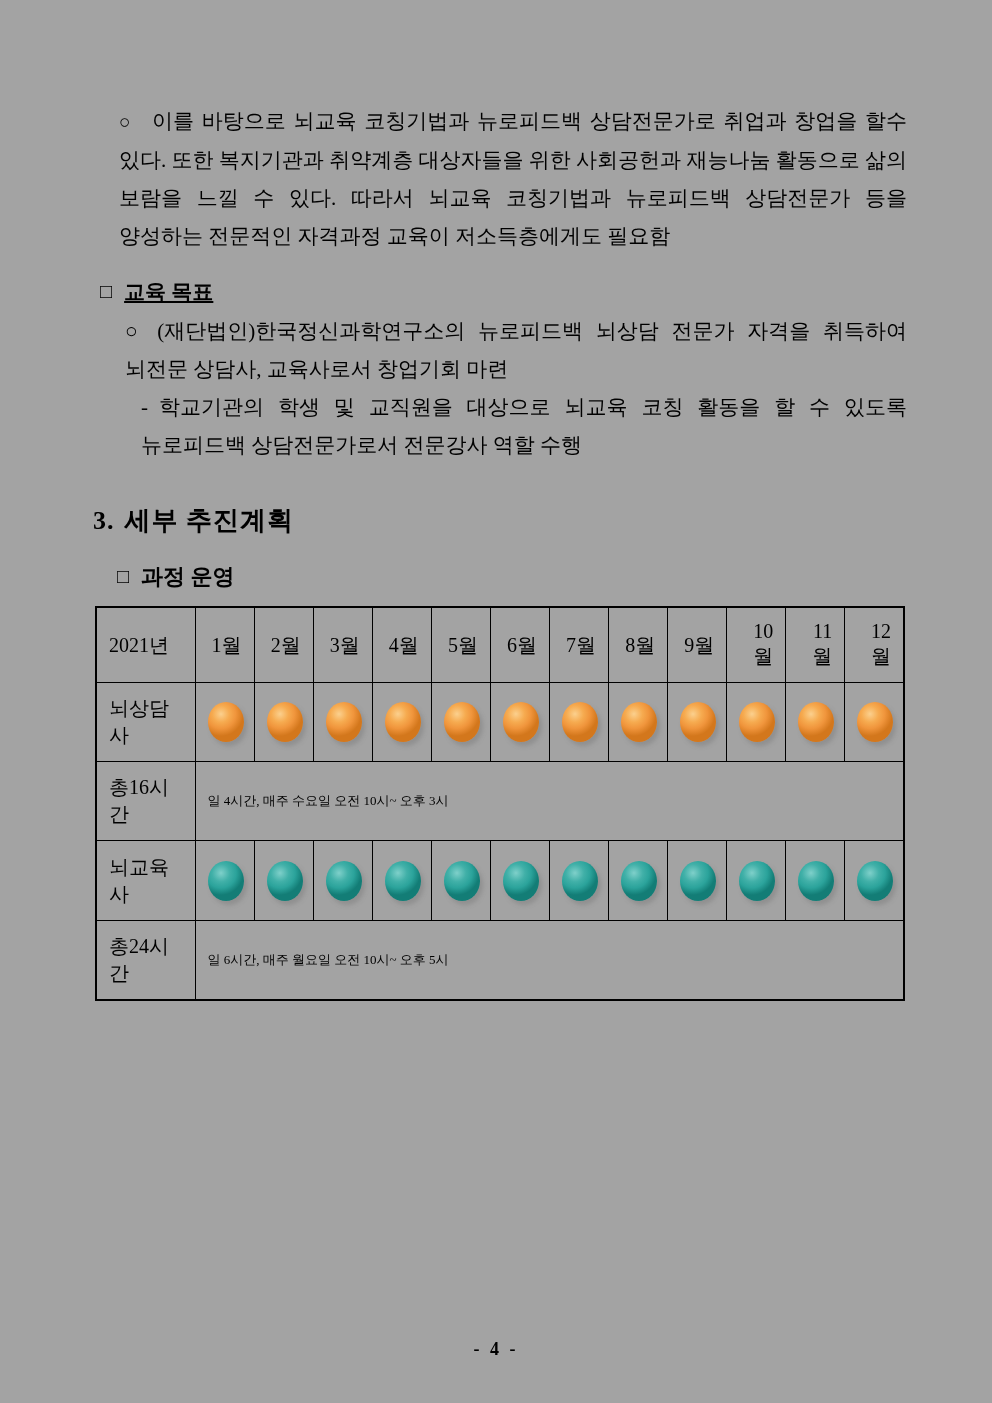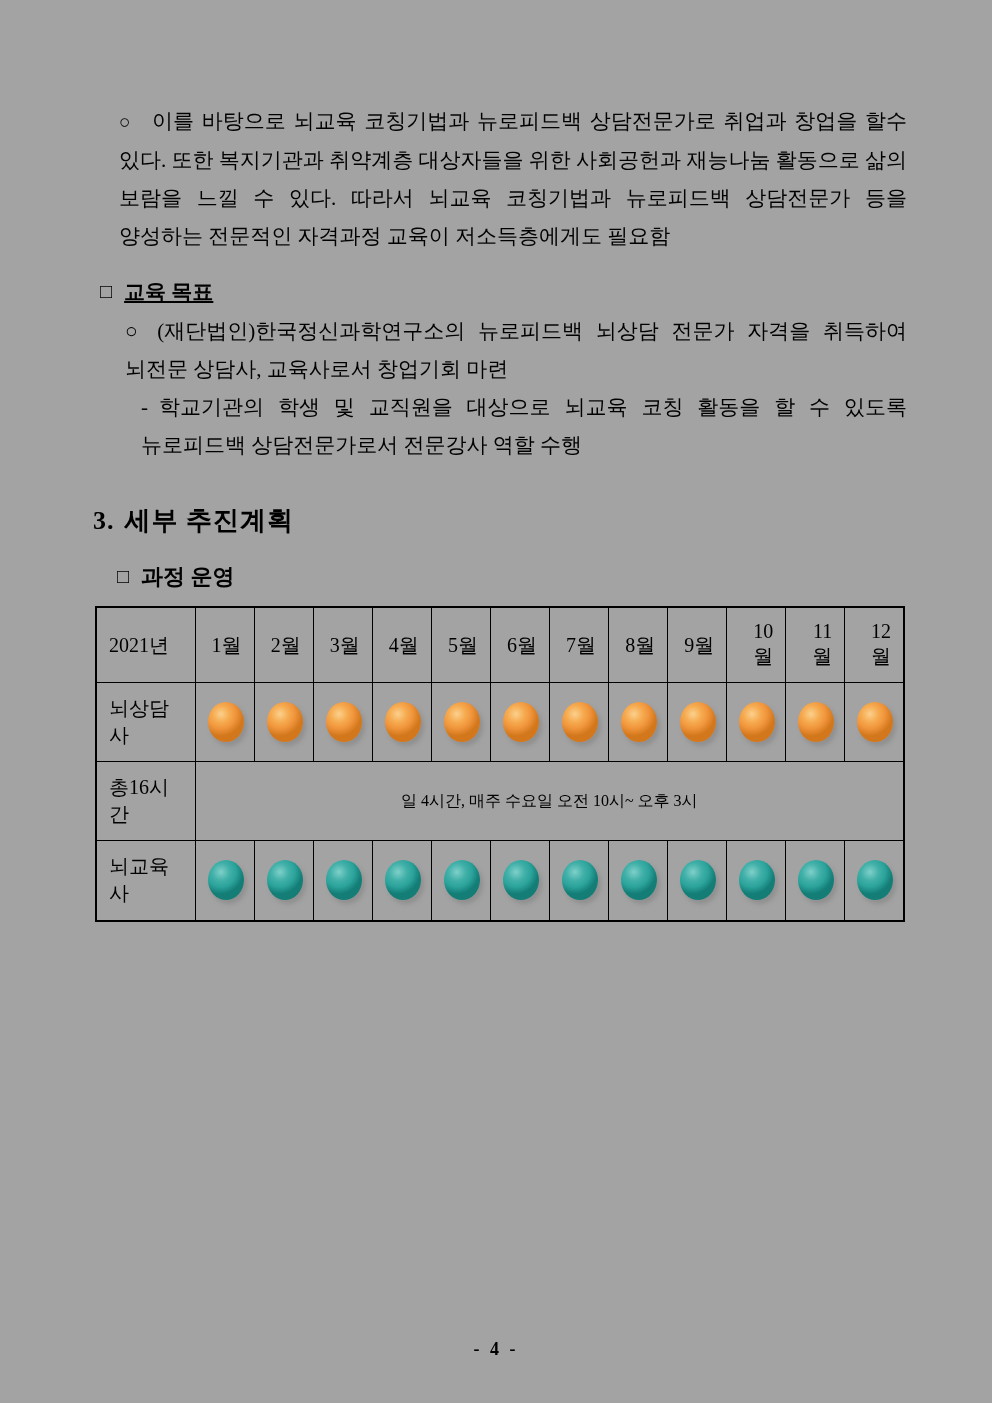--- a/index.html
+++ b/index.html
@@ -101,23 +101,23 @@
   th.year-cell, td.label-cell {
     text-align: left;
     padding-left: 8px;
   }
   th.month-cell { text-align: right; }
   tr.header-row th { height: 41px; }
   tr.dots-row-a td { height: 61px; }
   tr.dots-row-b td { height: 80px; }
   tr.note-row td { height: 37px; }
   td.note-cell {
-    text-align: center;
+    text-align: left;
     padding-left: 10px;
-    font-size: 16px;
+    font-size: 13px;
   }
   td.dot-cell { text-align: center; vertical-align: middle; }
 
   .dot {
     display: inline-block;
     width: 36px;
     height: 40px;
     border-radius: 50%;
     vertical-align: middle;
     box-shadow: 3px 4px 4px rgba(110,110,110,0.35);
@@ -231,19 +231,23 @@
         <td class="dot-cell"><span class="dot teal"></span></td>
         <td class="dot-cell"><span class="dot teal"></span></td>
         <td class="dot-cell"><span class="dot teal"></span></td>
         <td class="dot-cell"><span class="dot teal"></span></td>
         <td class="dot-cell"><span class="dot teal"></span></td>
         <td class="dot-cell"><span class="dot teal"></span></td>
         <td class="dot-cell"><span class="dot teal"></span></td>
         <td class="dot-cell"><span class="dot teal"></span></td>
         <td class="dot-cell"><span class="dot teal"></span></td>
       </tr>
+      <tr class="note-row">
+        <td class="label-cell">총24시간</td>
+        <td class="note-cell" colspan="12">일 6시간, 매주 월요일 오전 10시~ 오후 5시</td>
+      </tr>
     </tbody>
       </table>
 
   </div>
 
   <div class="footer">- 4 -</div>
 </div>
 
 </body></html>

